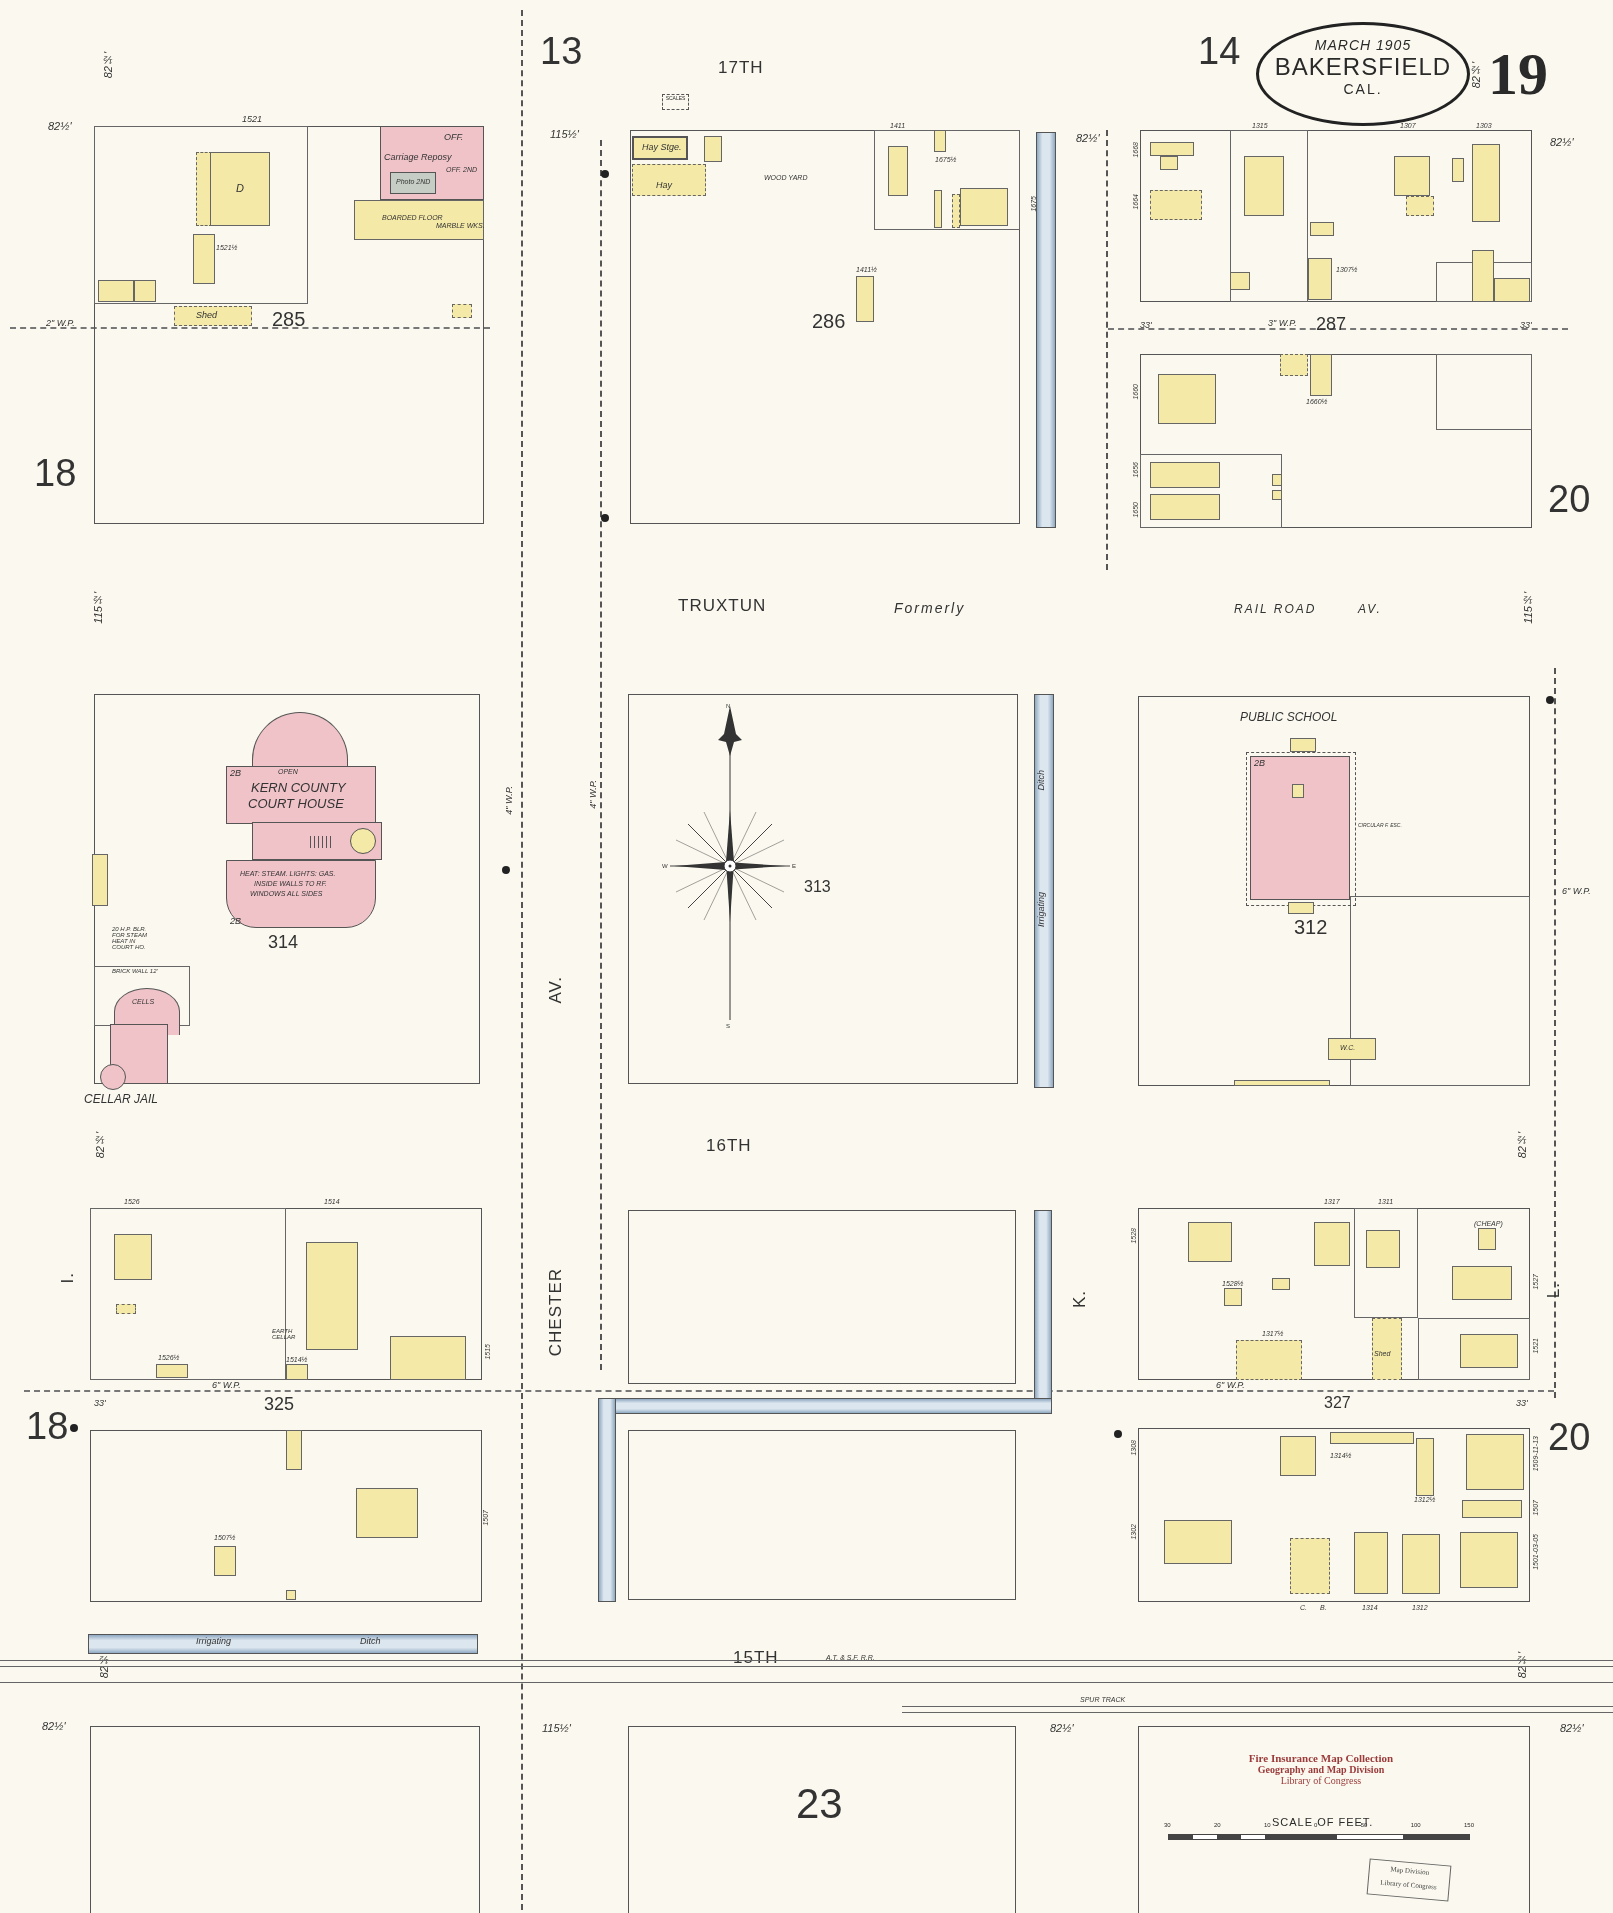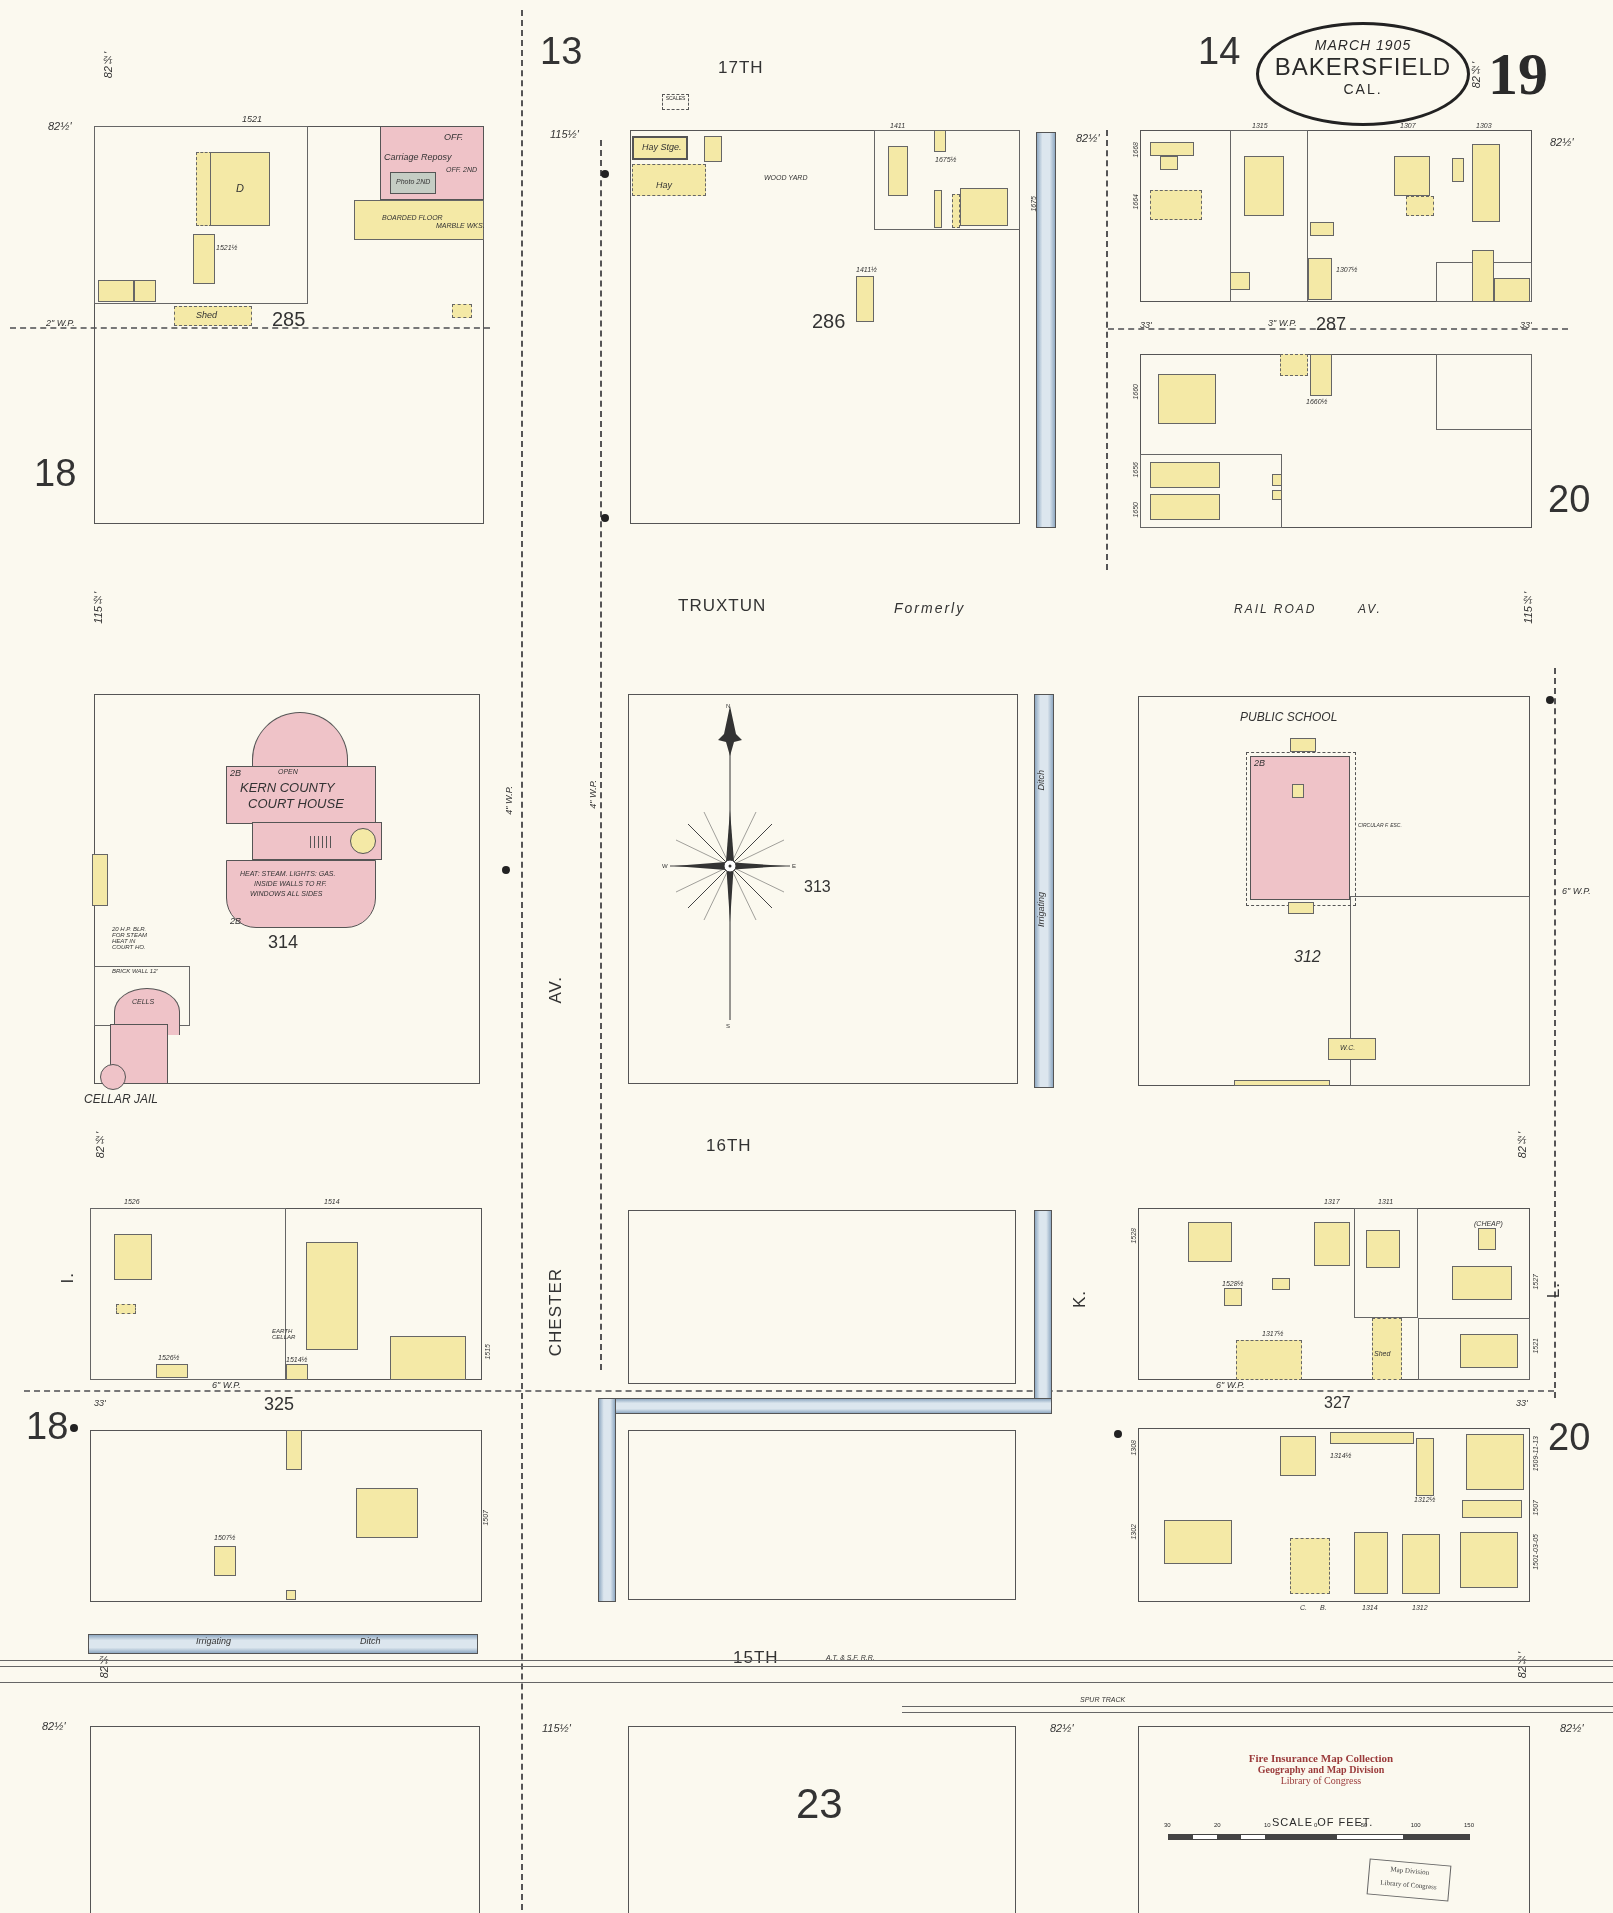--- a/index.html
+++ b/index.html
@@ -188,21 +188,21 @@
 <div class="bldg-d" style="left:1272px;top:474px;width:10px;height:12px;"></div>
 <div class="bldg-d" style="left:1272px;top:490px;width:10px;height:10px;"></div>
 
 <div class="block" style="left:94px;top:694px;width:386px;height:390px;"></div>
 <div class="abs" style="left:252px;top:712px;width:94px;height:94px;border-radius:50% 50% 0 0;background:#efc3c8;border:1.5px solid #555;border-bottom:none;"></div>
 <div class="bldg-b" style="left:226px;top:766px;width:150px;height:58px;"></div>
 <div class="bldg-b" style="left:252px;top:822px;width:130px;height:38px;"></div>
 <div class="bldg-b" style="left:226px;top:860px;width:150px;height:68px;border-radius:0 0 30px 30px;"></div>
 <div class="lbl small" style="left:278px;top:768px;font-size:7px;">OPEN</div>
 <div class="lbl small" style="left:230px;top:768px;">2B</div>
-<div class="lbl" style="left:240px;top:780px;font-size:13px;">KERN COUNTY</div>
+<div class="lbl" style="left:251px;top:780px;font-size:13px;">KERN COUNTY</div>
 <div class="lbl" style="left:248px;top:796px;font-size:13px;">COURT HOUSE</div>
 <div class="abs" style="left:350px;top:828px;width:24px;height:24px;border-radius:50%;background:#f4e9a6;border:1px solid #555;"></div>
 <div class="abs" style="left:310px;top:836px;width:22px;height:12px;background:repeating-linear-gradient(90deg,#555 0,#555 1px,transparent 1px,transparent 4px);"></div>
 <div class="lbl tiny" style="left:240px;top:870px;">HEAT: STEAM. LIGHTS: GAS.</div>
 <div class="lbl tiny" style="left:254px;top:880px;">INSIDE WALLS TO RF.</div>
 <div class="lbl tiny" style="left:250px;top:890px;">WINDOWS ALL SIDES</div>
 <div class="lbl small" style="left:230px;top:916px;">2B</div>
 <div class="num" style="left:268px;top:932px;font-size:18px;">314</div>
 
 <div class="bldg-d" style="left:92px;top:854px;width:16px;height:52px;"></div>
@@ -246,21 +246,21 @@
 <div class="block" style="left:1138px;top:696px;width:392px;height:390px;"></div>
 <div class="lot" style="left:1350px;top:896px;width:180px;height:190px;"></div>
 <div class="lbl" style="left:1240px;top:710px;font-size:12px;">PUBLIC SCHOOL</div>
 <div class="bldg-d" style="left:1290px;top:738px;width:26px;height:14px;"></div>
 <div class="abs" style="left:1246px;top:752px;width:108px;height:152px;border:1px dashed #555;"></div>
 <div class="bldg-b" style="left:1250px;top:756px;width:100px;height:144px;"></div>
 <div class="bldg-d" style="left:1292px;top:784px;width:12px;height:14px;"></div>
 <div class="lbl small" style="left:1254px;top:758px;">2B</div>
 <div class="lbl tiny" style="left:1358px;top:822px;font-size:5px;">CIRCULAR F. ESC.</div>
 <div class="bldg-d" style="left:1288px;top:902px;width:26px;height:12px;"></div>
-<div class="num" style="left:1294px;top:948px;font-size:16px;font-style:italic;">312</div>
+<div class="num" style="left:1294px;top:916px;font-size:20px;">312</div>
 <div class="bldg-d" style="left:1328px;top:1038px;width:48px;height:22px;"></div>
 <div class="lbl tiny" style="left:1340px;top:1044px;">W.C.</div>
 <div class="bldg-d" style="left:1234px;top:1080px;width:96px;height:6px;"></div>
 
 <div class="block" style="left:90px;top:1208px;width:392px;height:172px;"></div>
 <div class="lot" style="left:90px;top:1208px;width:196px;height:172px;"></div>
 <div class="lbl tiny" style="left:124px;top:1198px;">1526</div>
 <div class="lbl tiny" style="left:324px;top:1198px;">1514</div>
 <div class="bldg-d" style="left:114px;top:1234px;width:38px;height:46px;"></div>
 <div class="bldg-d dash" style="left:116px;top:1304px;width:20px;height:10px;"></div>

